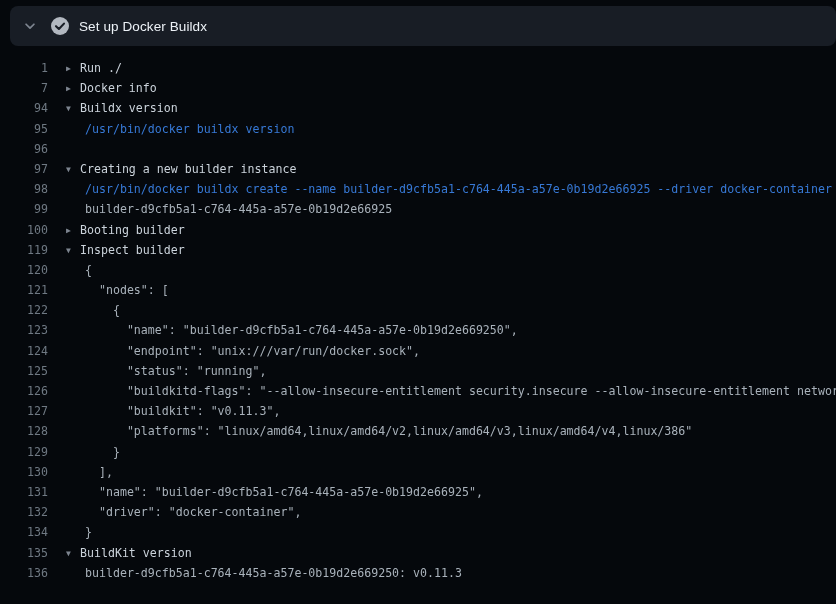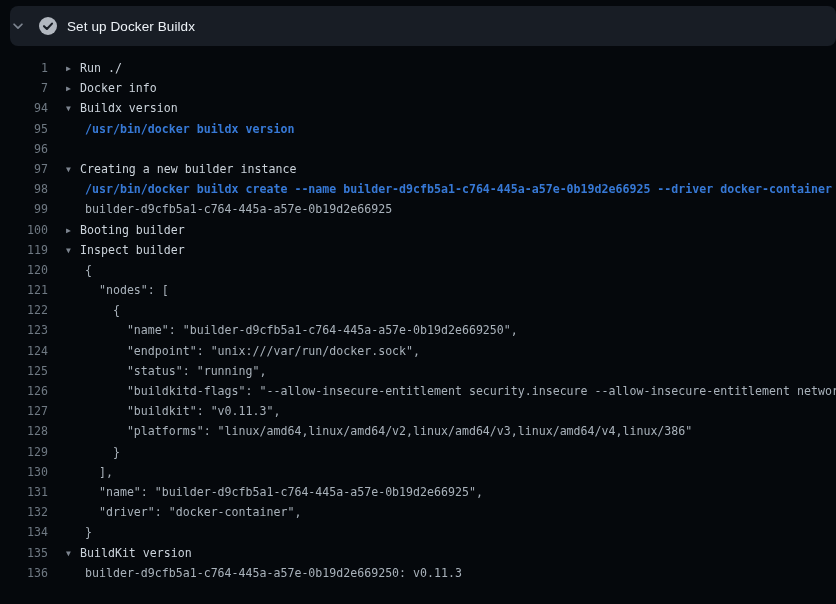--- a/index.html
+++ b/index.html
@@ -21,21 +21,21 @@
   .step-header {
     position: absolute;
     top: 6px;
     left: 10px;
     right: 0;
     height: 40px;
     background: #181d25;
     border-radius: 8px;
     display: flex;
     align-items: center;
-    padding-left: 0;
+    padding-left: 12px;
     box-sizing: border-box;
     cursor: pointer;
   }
   .chev {
     width: 16px;
     height: 16px;
     flex: none;
     display: flex;
     align-items: center;
     justify-content: center;
@@ -86,21 +86,21 @@
   }
   .row .content.plain { margin-left: 37px; }
   .arrow {
     display: inline-block;
     width: 14px;
     font-size: 8px;
     color: #7d8590;
     vertical-align: 1px;
   }
   .t-group { color: #cbd3db; }
-  .t-cmd   { color: #3779d6; font-weight: bold; }
+  .t-cmd   { color: #3779d6; }
   .t-out   { color: #a9b2bb; }
   .grp-row { cursor: pointer; }
 </style>
 </head>
 <body>
 
 <div class="stage">
 
   <div class="step-header">
     <span class="chev">

